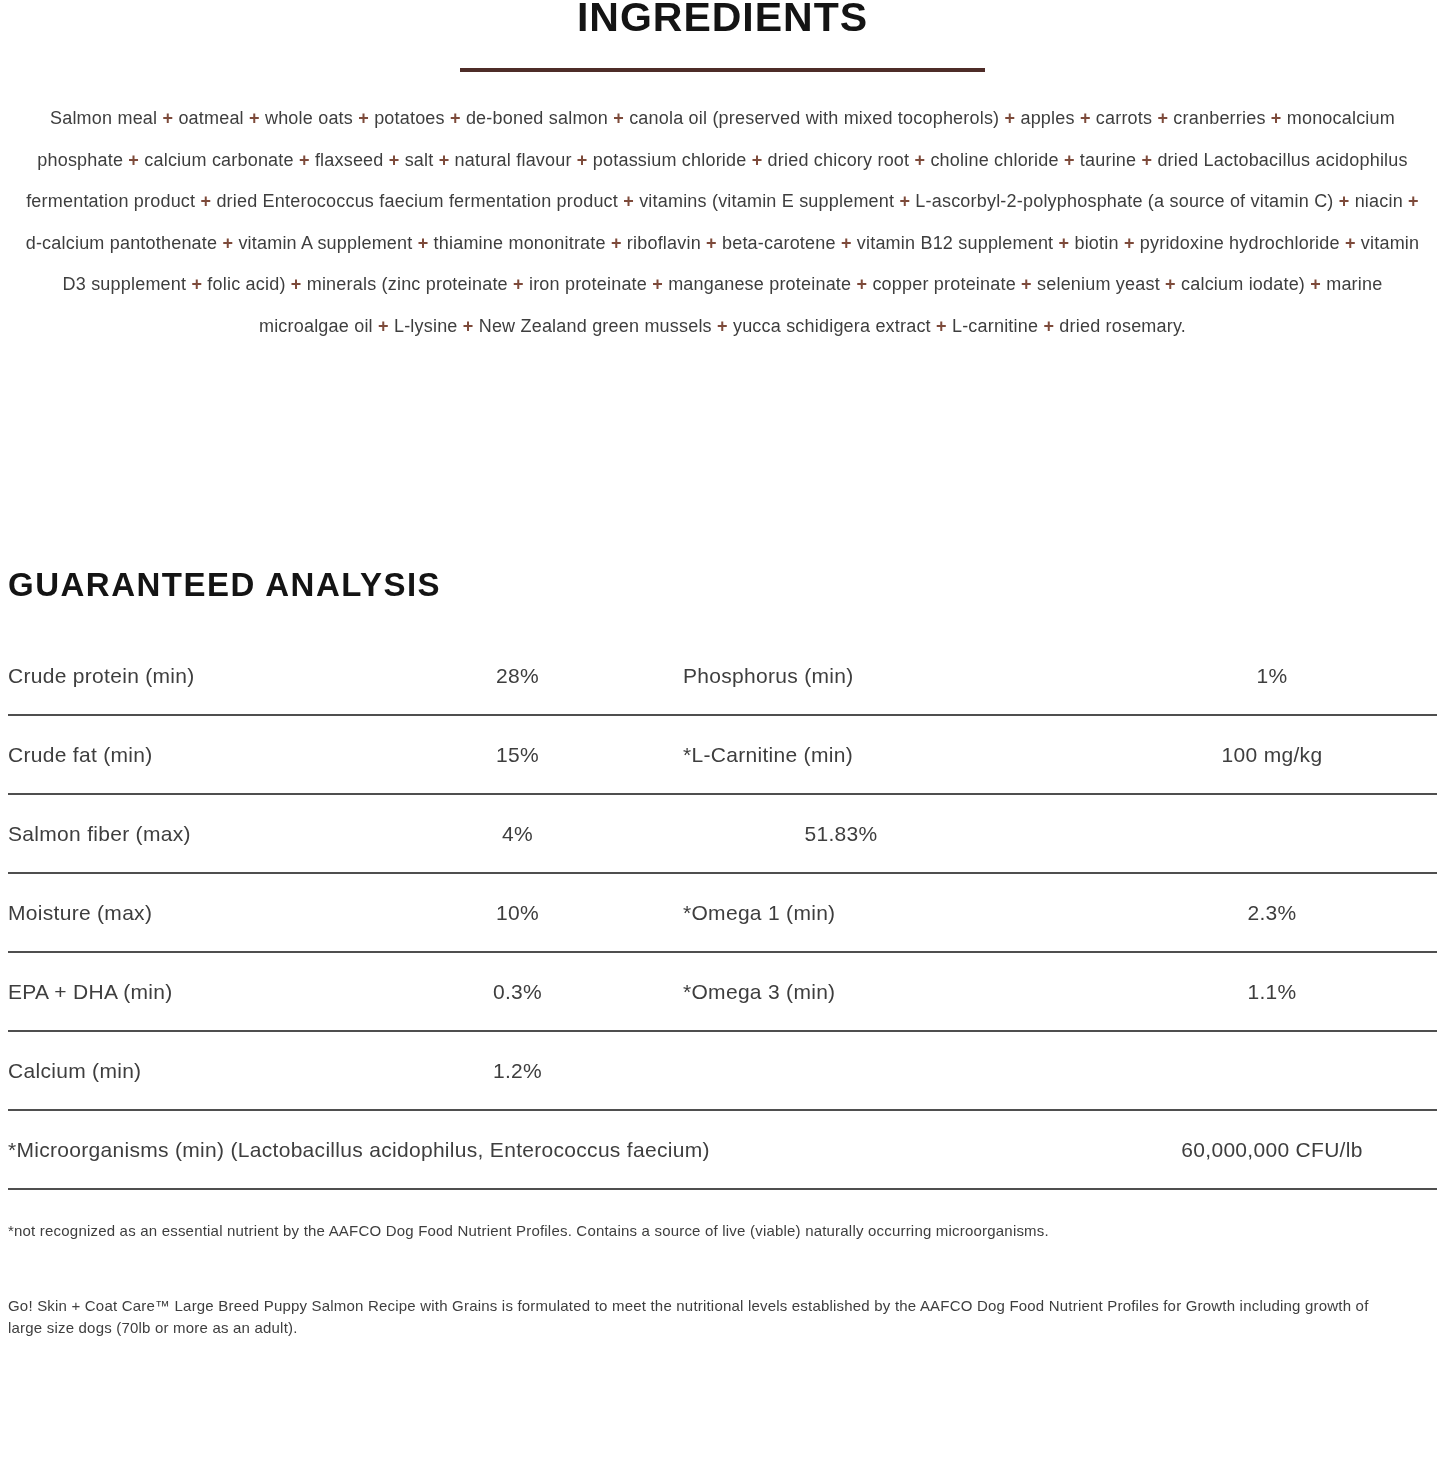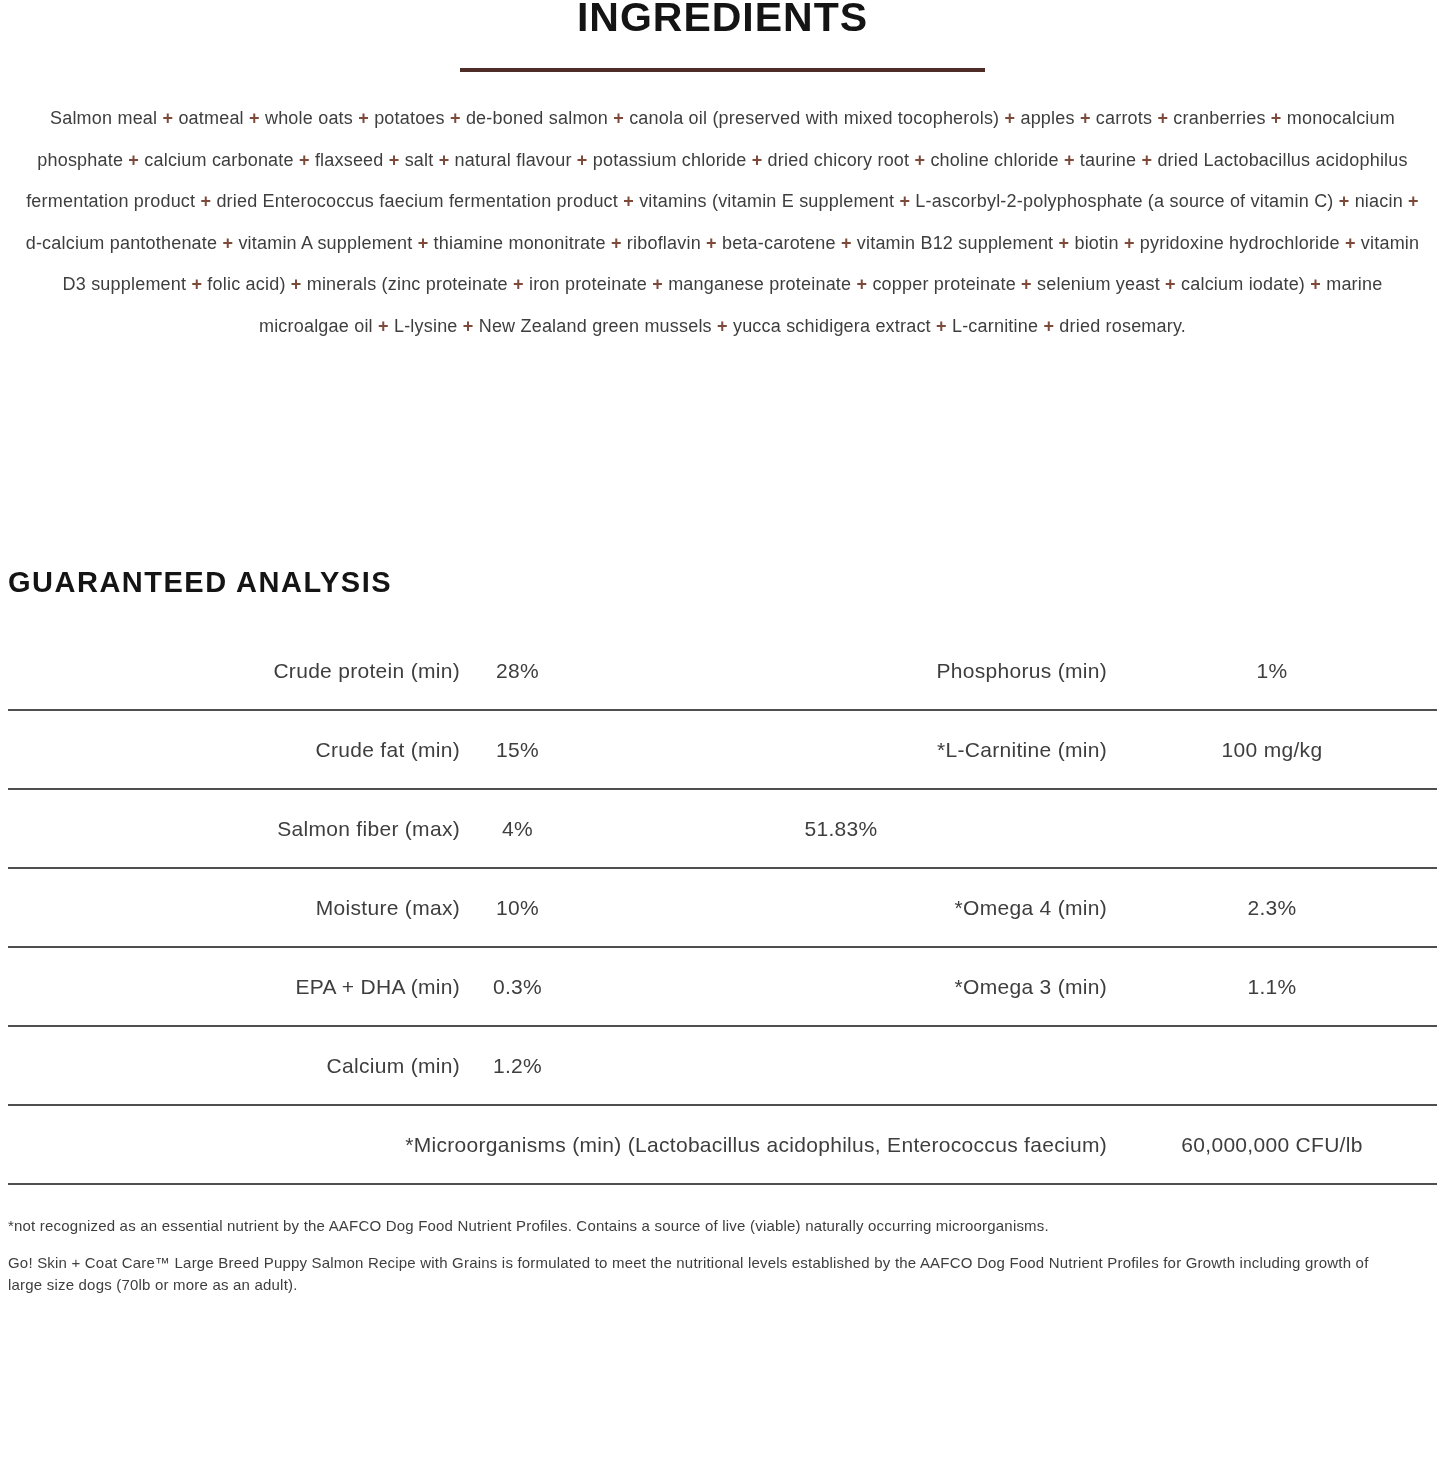--- a/index.html
+++ b/index.html
@@ -39,52 +39,52 @@
     letter-spacing:0.2px;
     color:var(--text);
   }
   p.ingredients .plus{
     color:var(--plus);
     font-weight:700;
   }
 
   h2.ga-title{
     margin:219px 17px 0 8px;
-    font-size:29px;
+    font-size:33px;
     font-weight:800;
     letter-spacing:1.5px;
     color:var(--heading);
   }
 
   .table{
     margin:33px 8px 0 8px;
   }
   .trow{
     display:grid;
     grid-template-columns:452px 115px 1fr 330px;
     align-items:center;
     min-height:79px;
     border-bottom:2px solid var(--divider);
     font-size:21px;
     letter-spacing:0.3px;
     color:var(--text);
   }
-  .trow .label{text-align:right;}
+  .trow .label{text-align:left;}
   .trow .rlabel{padding-left:108px;}
   .trow .value{text-align:center;}
 
   p.note{
     margin:30px 8px 0 8px;
     font-size:15px;
     line-height:22.5px;
     letter-spacing:0.2px;
     color:var(--text);
   }
   p.note.note2{
-    margin-top:14px;
+    margin-top:52px;
     max-width:1365px;
   }
 </style>
 </head>
 <body>
 
 <div class="page">
 
   <h1 class="ing-title">INGREDIENTS</h1>
 
@@ -108,21 +108,21 @@
         <div class="value">100 mg/kg</div>
       </div>
       <div class="trow">
         <div class="label">Salmon fiber (max)</div>
         <div class="value">4%</div>
         <div class="value">51.83%</div>
       </div>
       <div class="trow">
         <div class="label">Moisture (max)</div>
         <div class="value">10%</div>
-        <div class="label rlabel">*Omega 4 (min)</div>
+        <div class="label rlabel">*Omega 1 (min)</div>
         <div class="value">2.3%</div>
       </div>
       <div class="trow">
         <div class="label">EPA + DHA (min)</div>
         <div class="value">0.3%</div>
         <div class="label rlabel">*Omega 3 (min)</div>
         <div class="value">1.1%</div>
       </div>
       <div class="trow">
         <div class="label">Calcium (min)</div>

